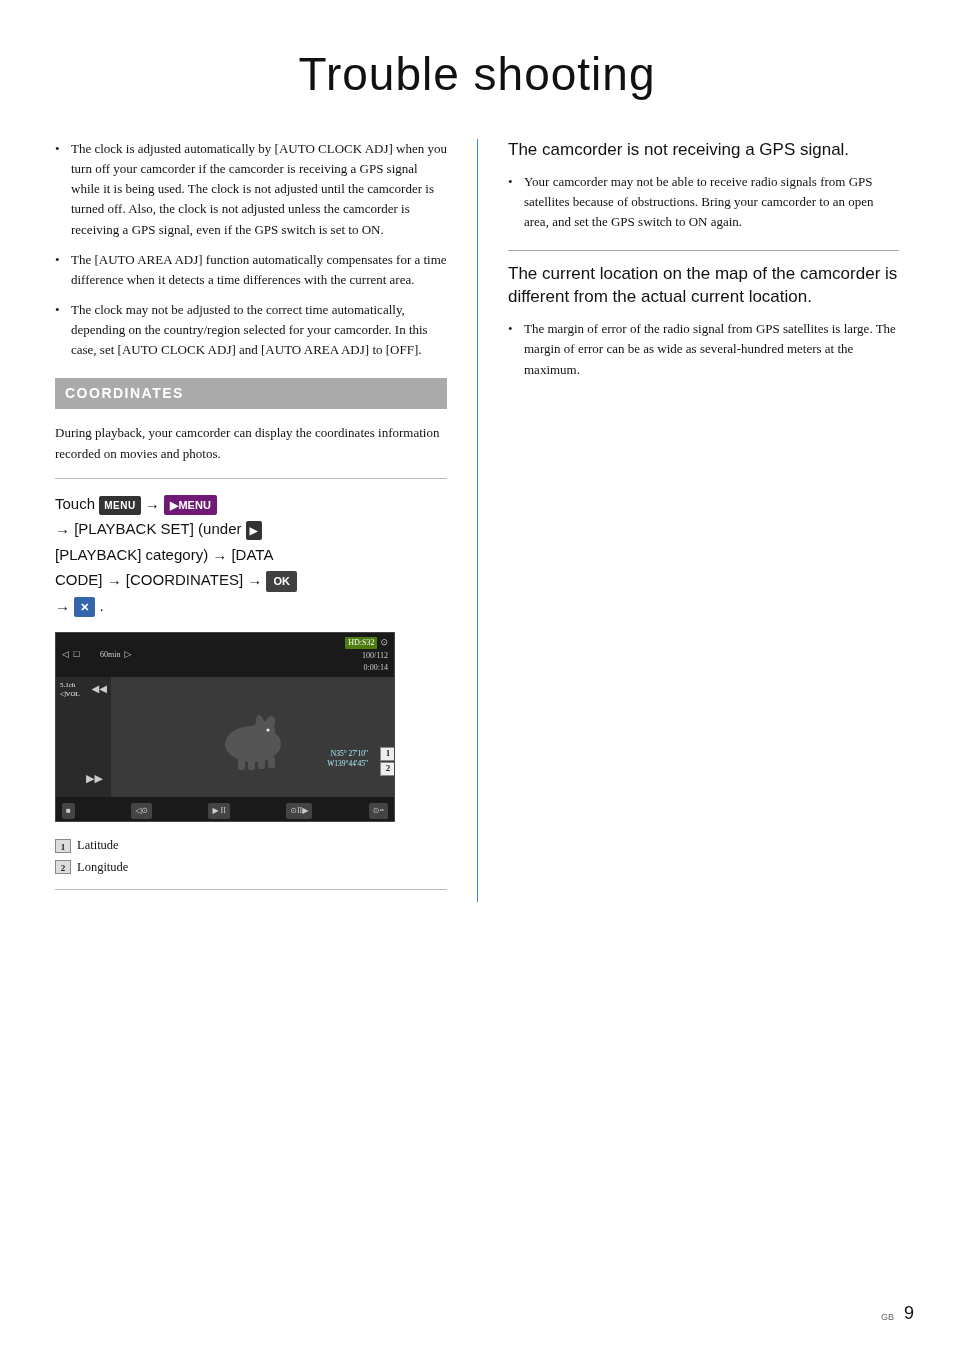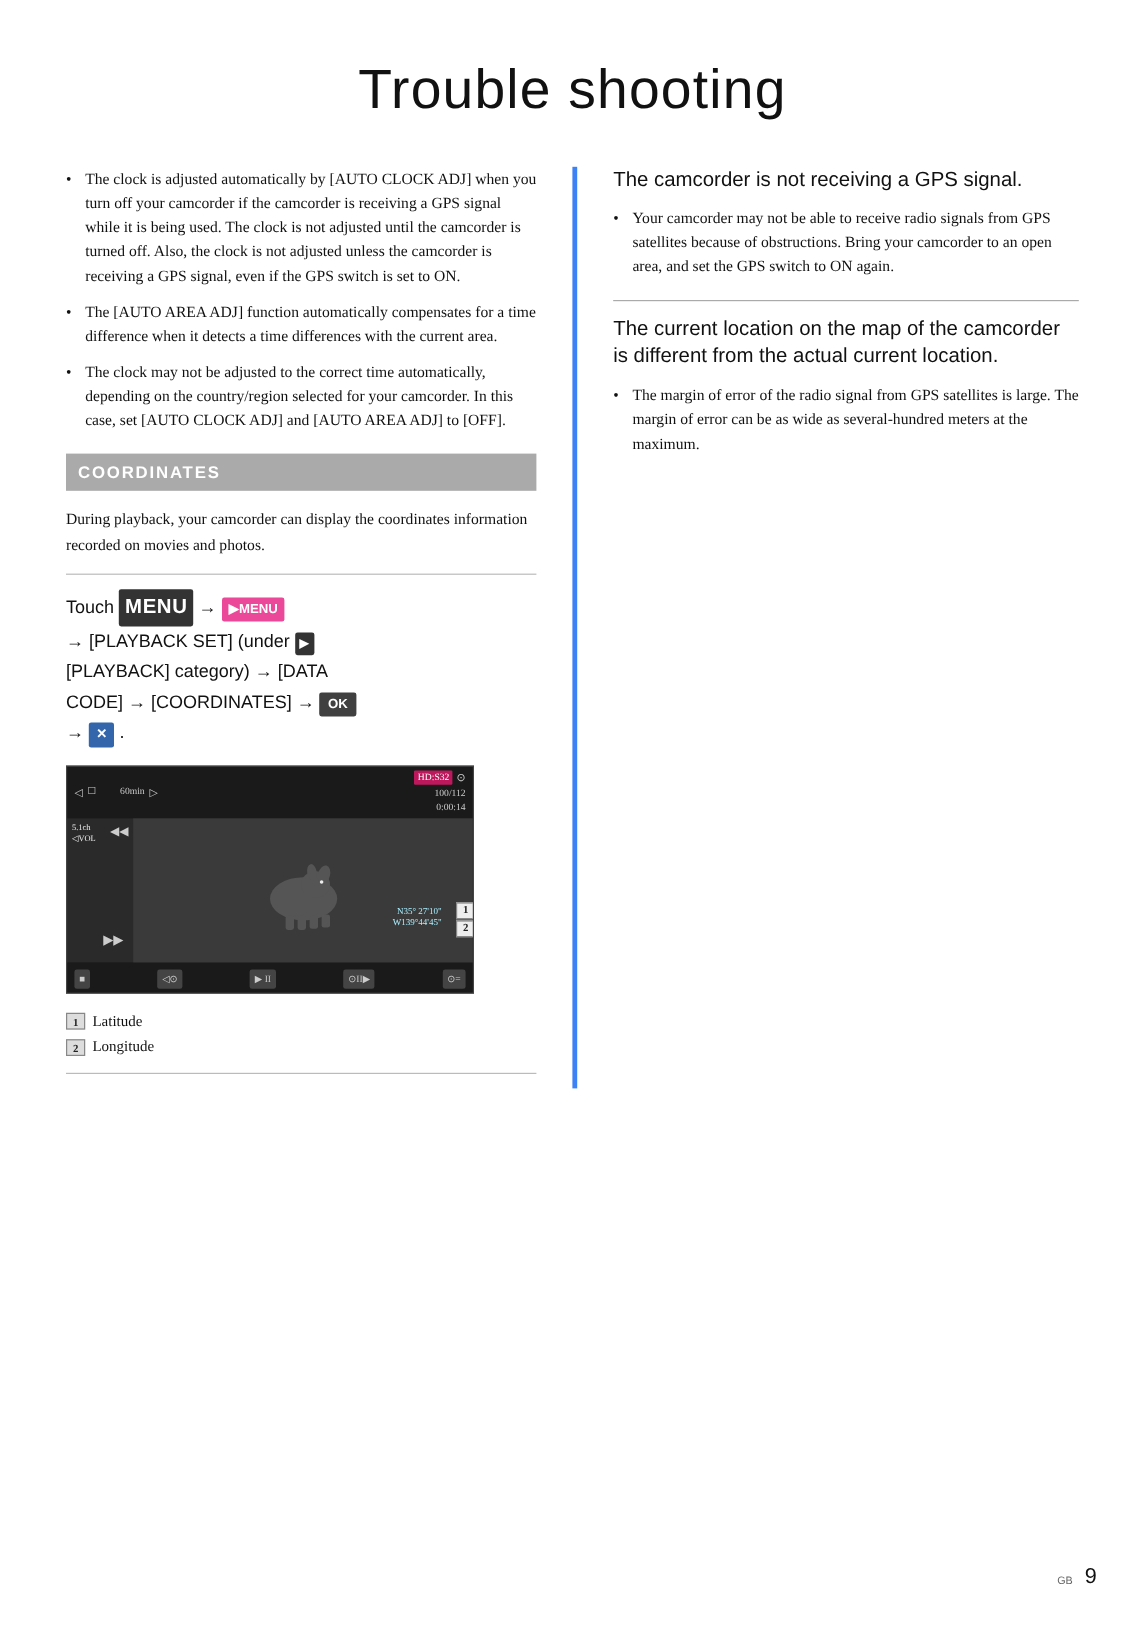--- a/index.html
+++ b/index.html
@@ -33,21 +33,21 @@
       gap: 0;
       width: 100%;
     }
     .left-col {
       width: 50%;
       padding-right: 30px;
     }
     .right-col {
       width: 50%;
       padding-left: 30px;
-      border-left: 4px solid #3b82f6;
+      border-left: 1px solid #3b82f6;
     }
     .bullet-list {
       list-style: none;
       padding: 0;
       margin: 0 0 18px 0;
     }
     .bullet-list li {
       position: relative;
       padding-left: 16px;
       margin-bottom: 10px;
@@ -85,29 +85,29 @@
       font-size: 15px;
       line-height: 1.7;
       margin-bottom: 14px;
       font-family: Arial, sans-serif;
     }
     .inline-btn {
       display: inline-block;
       background: #333;
       color: #fff;
       font-family: Arial, sans-serif;
-      font-size: 17px;
+      font-size: 10px;
       font-weight: bold;
       padding: 1px 5px;
       border-radius: 2px;
       letter-spacing: 0.5px;
     }
     .inline-btn-outline {
       display: inline-block;
-      background: #ec4899;
+      background: #701a75;
       color: #fff;
       font-family: Arial, sans-serif;
       font-size: 11px;
       font-weight: bold;
       padding: 1px 6px;
       border-radius: 2px;
     }
     .inline-ok {
       display: inline-block;
       background: #404040;
@@ -153,21 +153,21 @@
     .cam-icon {
       color: #ccc;
       font-size: 9px;
     }
     .cam-top-right {
       display: flex;
       flex-direction: column;
       align-items: flex-end;
     }
     .cam-hd {
-      background: #be185d;
+      background: #4d7c0f;
       color: #fff;
       font-size: 8px;
       padding: 0 3px;
       border-radius: 1px;
     }
     .cam-counter {
       color: #ccc;
       font-size: 8px;
     }
     .cam-main {

